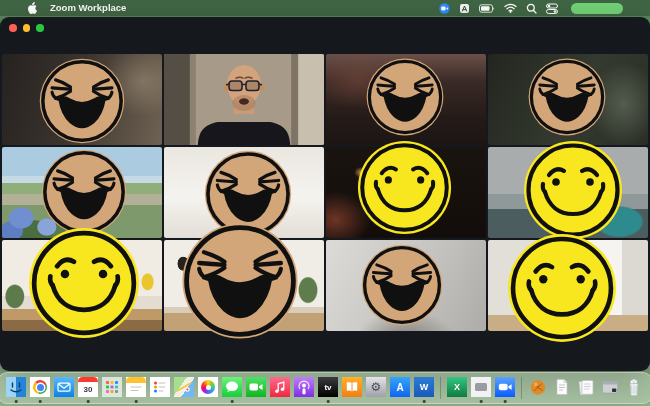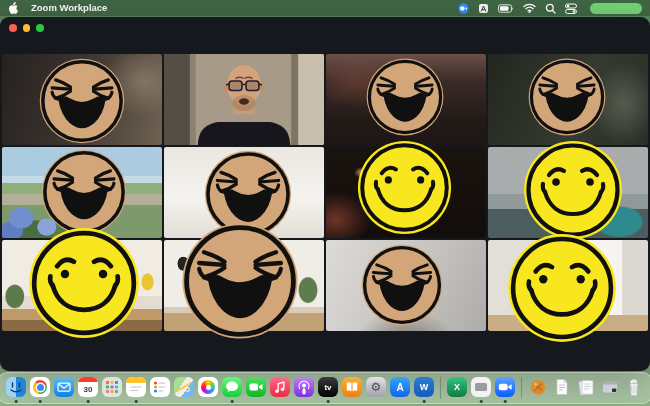--- a/index.html
+++ b/index.html
@@ -5,21 +5,21 @@
   html,body{margin:0;padding:0}
   body{
     width:650px;height:406px;position:relative;overflow:hidden;
     font-family:"Liberation Sans","DejaVu Sans",sans-serif;
     background:linear-gradient(180deg,#55835a 0%,#6e9a6e 40%,#93b48c 100%);
   }
   
   .menubar{
     position:absolute;top:0;left:0;right:0;height:16px;
     background:rgba(58,94,62,.78);
-    display:flex;align-items:center;padding:0 8px;gap:13px;
+    display:flex;align-items:center;padding:0 27px;gap:13px;
     color:rgba(255,255,255,.96);font-size:9.5px;line-height:16px;
   }
   .menubar .apple{display:flex;align-items:center}
   .menubar .appname{font-weight:700}
   .menubar .menu-item{white-space:nowrap}
   .menubar .spacer{flex:1}
   .status{display:flex;align-items:center;gap:9px}
   .status .sicon{display:flex;align-items:center}
   .time-pill{width:52px;height:11px;border-radius:5.5px}
   
@@ -82,21 +82,21 @@
     linear-gradient(180deg,rgba(0,0,0,0) 0 82%,#c9ad85 82%),
     linear-gradient(90deg,#e2dfd9 0 58%,#f5f4f0 58% 84%,#dcd9d2 84%)}
   
   .dock{
     position:absolute;bottom:2px;left:50%;transform:translateX(-50%);
     height:30px;display:flex;align-items:center;gap:4px;padding:0 7px;
     background:rgba(188,211,184,.55);
     border:0.5px solid rgba(255,255,255,.35);border-radius:9px;
   }
   .dock-item{position:relative;width:20px;height:22px;display:flex;align-items:flex-start;justify-content:center;flex:0 0 auto}
-  .dk{position:relative;width:20px;height:20px;border-radius:6px;overflow:hidden}
+  .dk{position:relative;width:20px;height:20px;border-radius:0;overflow:hidden}
   .dk-clear{background:transparent;border-radius:0;overflow:visible}
   .dk svg{position:absolute;inset:0;width:100%;height:100%}
   .dk-txt{position:absolute;inset:0;display:flex;align-items:center;justify-content:center;color:#fff;font-weight:700}
   .cal-top{position:absolute;top:0;left:0;right:0;height:5px;background:#ff3b30;border-radius:4.5px 4.5px 0 0}
   .cal-num{position:absolute;top:5px;left:0;right:0;bottom:0;display:flex;align-items:center;justify-content:center;font-size:8px;font-weight:700;color:#38383c}
   .dock-sep{width:1px;height:22px;background:rgba(40,60,40,.3);margin:0 2px;flex:0 0 auto}
   .run-dot{position:absolute;bottom:-4px;left:50%;transform:translateX(-50%);width:2.6px;height:2.6px;border-radius:50%;background:rgba(35,55,35,.85)}
 </style>
 </head>
 <body>

